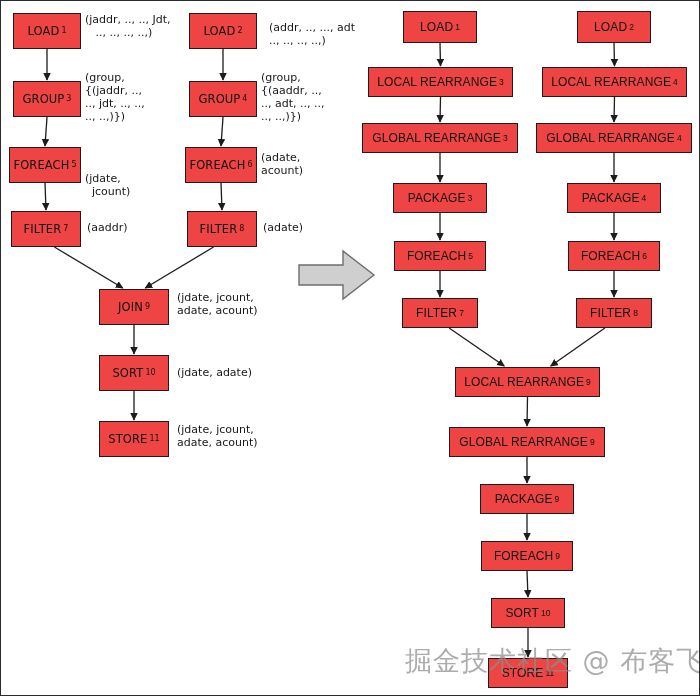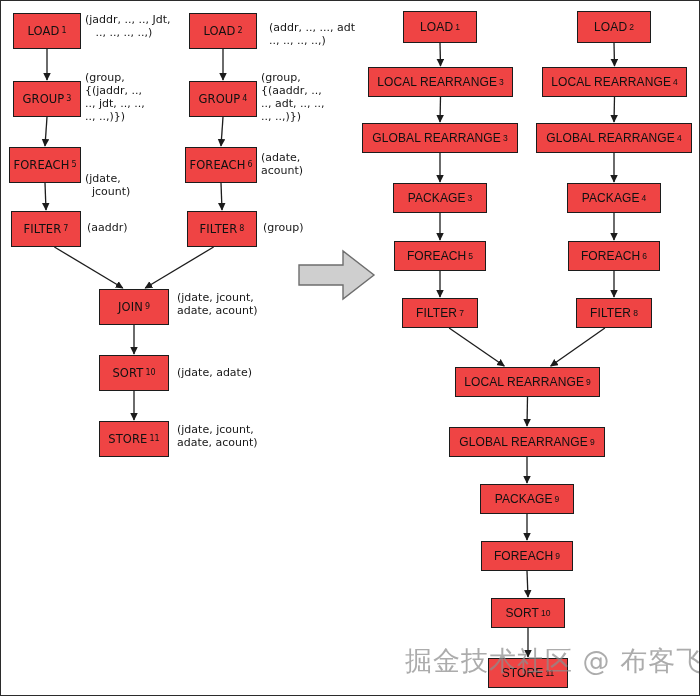--- a/index.html
+++ b/index.html
@@ -176,21 +176,21 @@
 .., ..,)})</div>
       <div class="annot" style="left: 260px; top: 70px;">(group,
 {(aaddr, ..,
 .., adt, .., ..,
 .., ..,)})</div>
       <div class="annot" style="left: 84px; top: 150px; margin-top: 21px;">(jdate,
   jcount)</div>
       <div class="annot" style="left: 260px; top: 150px;">(adate,
 acount)</div>
       <div class="annot" style="left: 86px; top: 220px;">(aaddr)</div>
-      <div class="annot" style="left: 262px; top: 220px;">(group)</div>
+      <div class="annot" style="left: 262px; top: 220px;">(adate)</div>
       <div class="annot" style="left: 176px; top: 290px;">(jdate, jcount,
 adate, acount)</div>
       <div class="annot" style="left: 176px; top: 365px;">(jdate, adate)</div>
       <div class="annot" style="left: 176px; top: 422px;">(jdate, jcount,
 adate, acount)</div>
     </div>
 
   <svg class="big-arrow" style="left:296px; top:246px;" width="80" height="56" viewBox="0 0 80 56" xmlns="http://www.w3.org/2000/svg">
     <path d="M2,18 L46,18 L46,4 L77,28 L46,52 L46,38 L2,38 Z" fill="#cfcfcf" stroke="#6e6e6e" stroke-width="1.4" stroke-linejoin="miter"></path>
   </svg>

